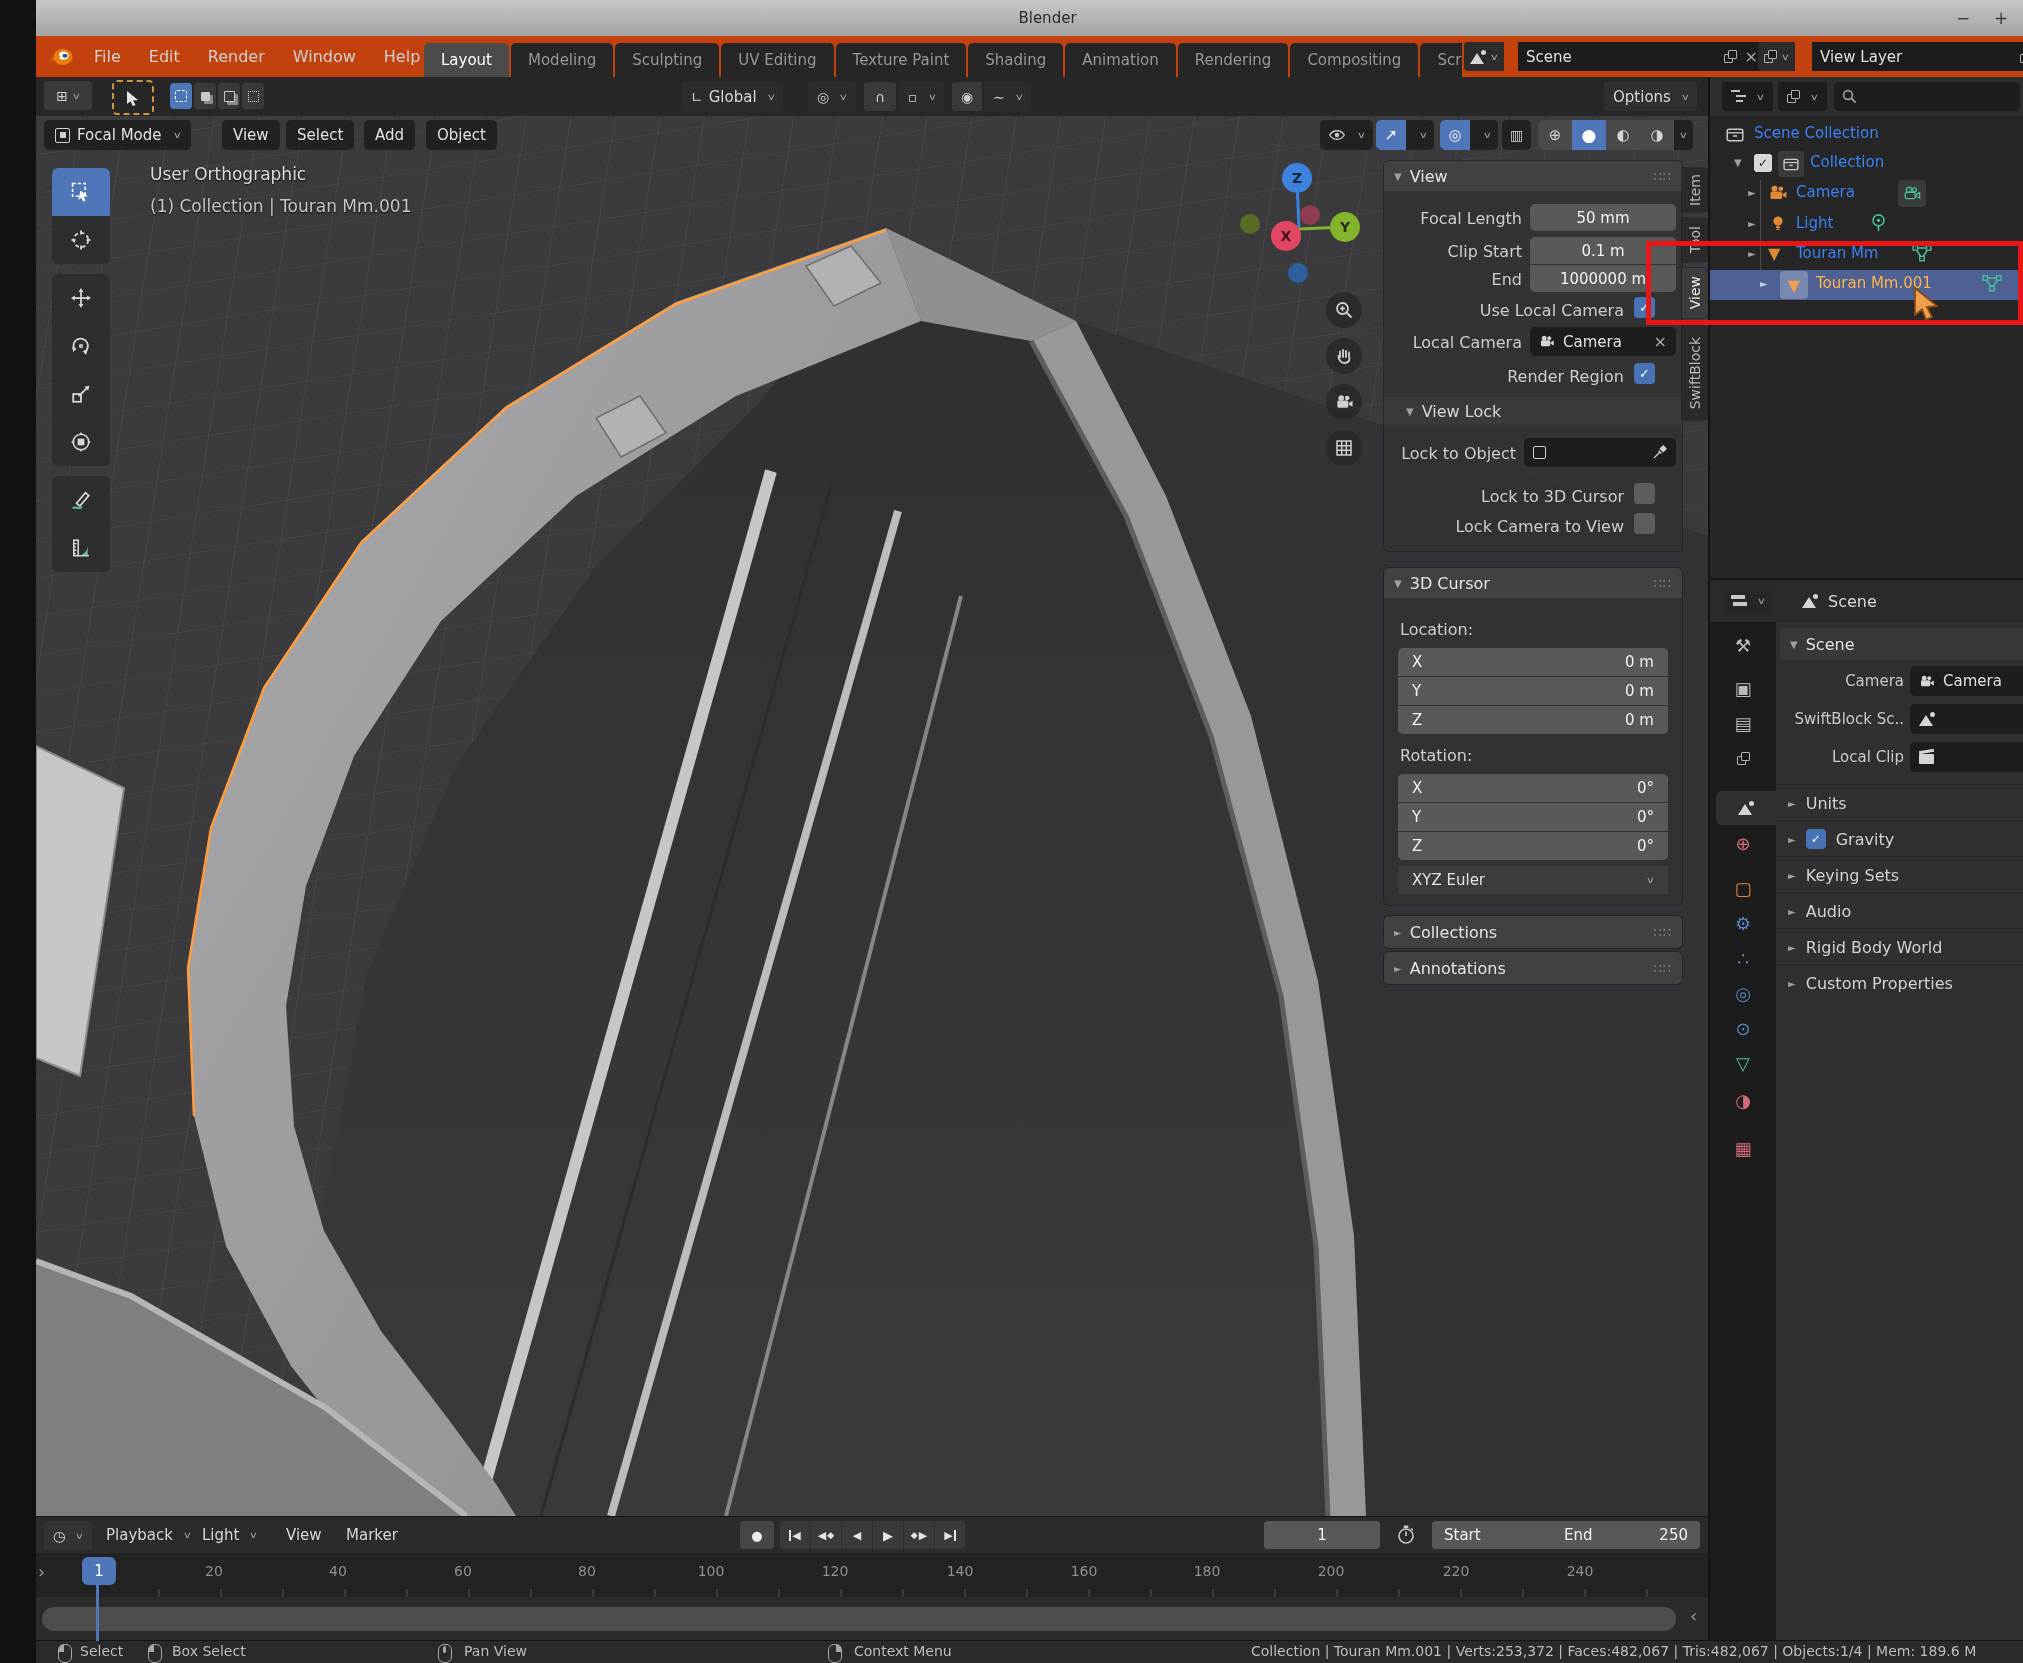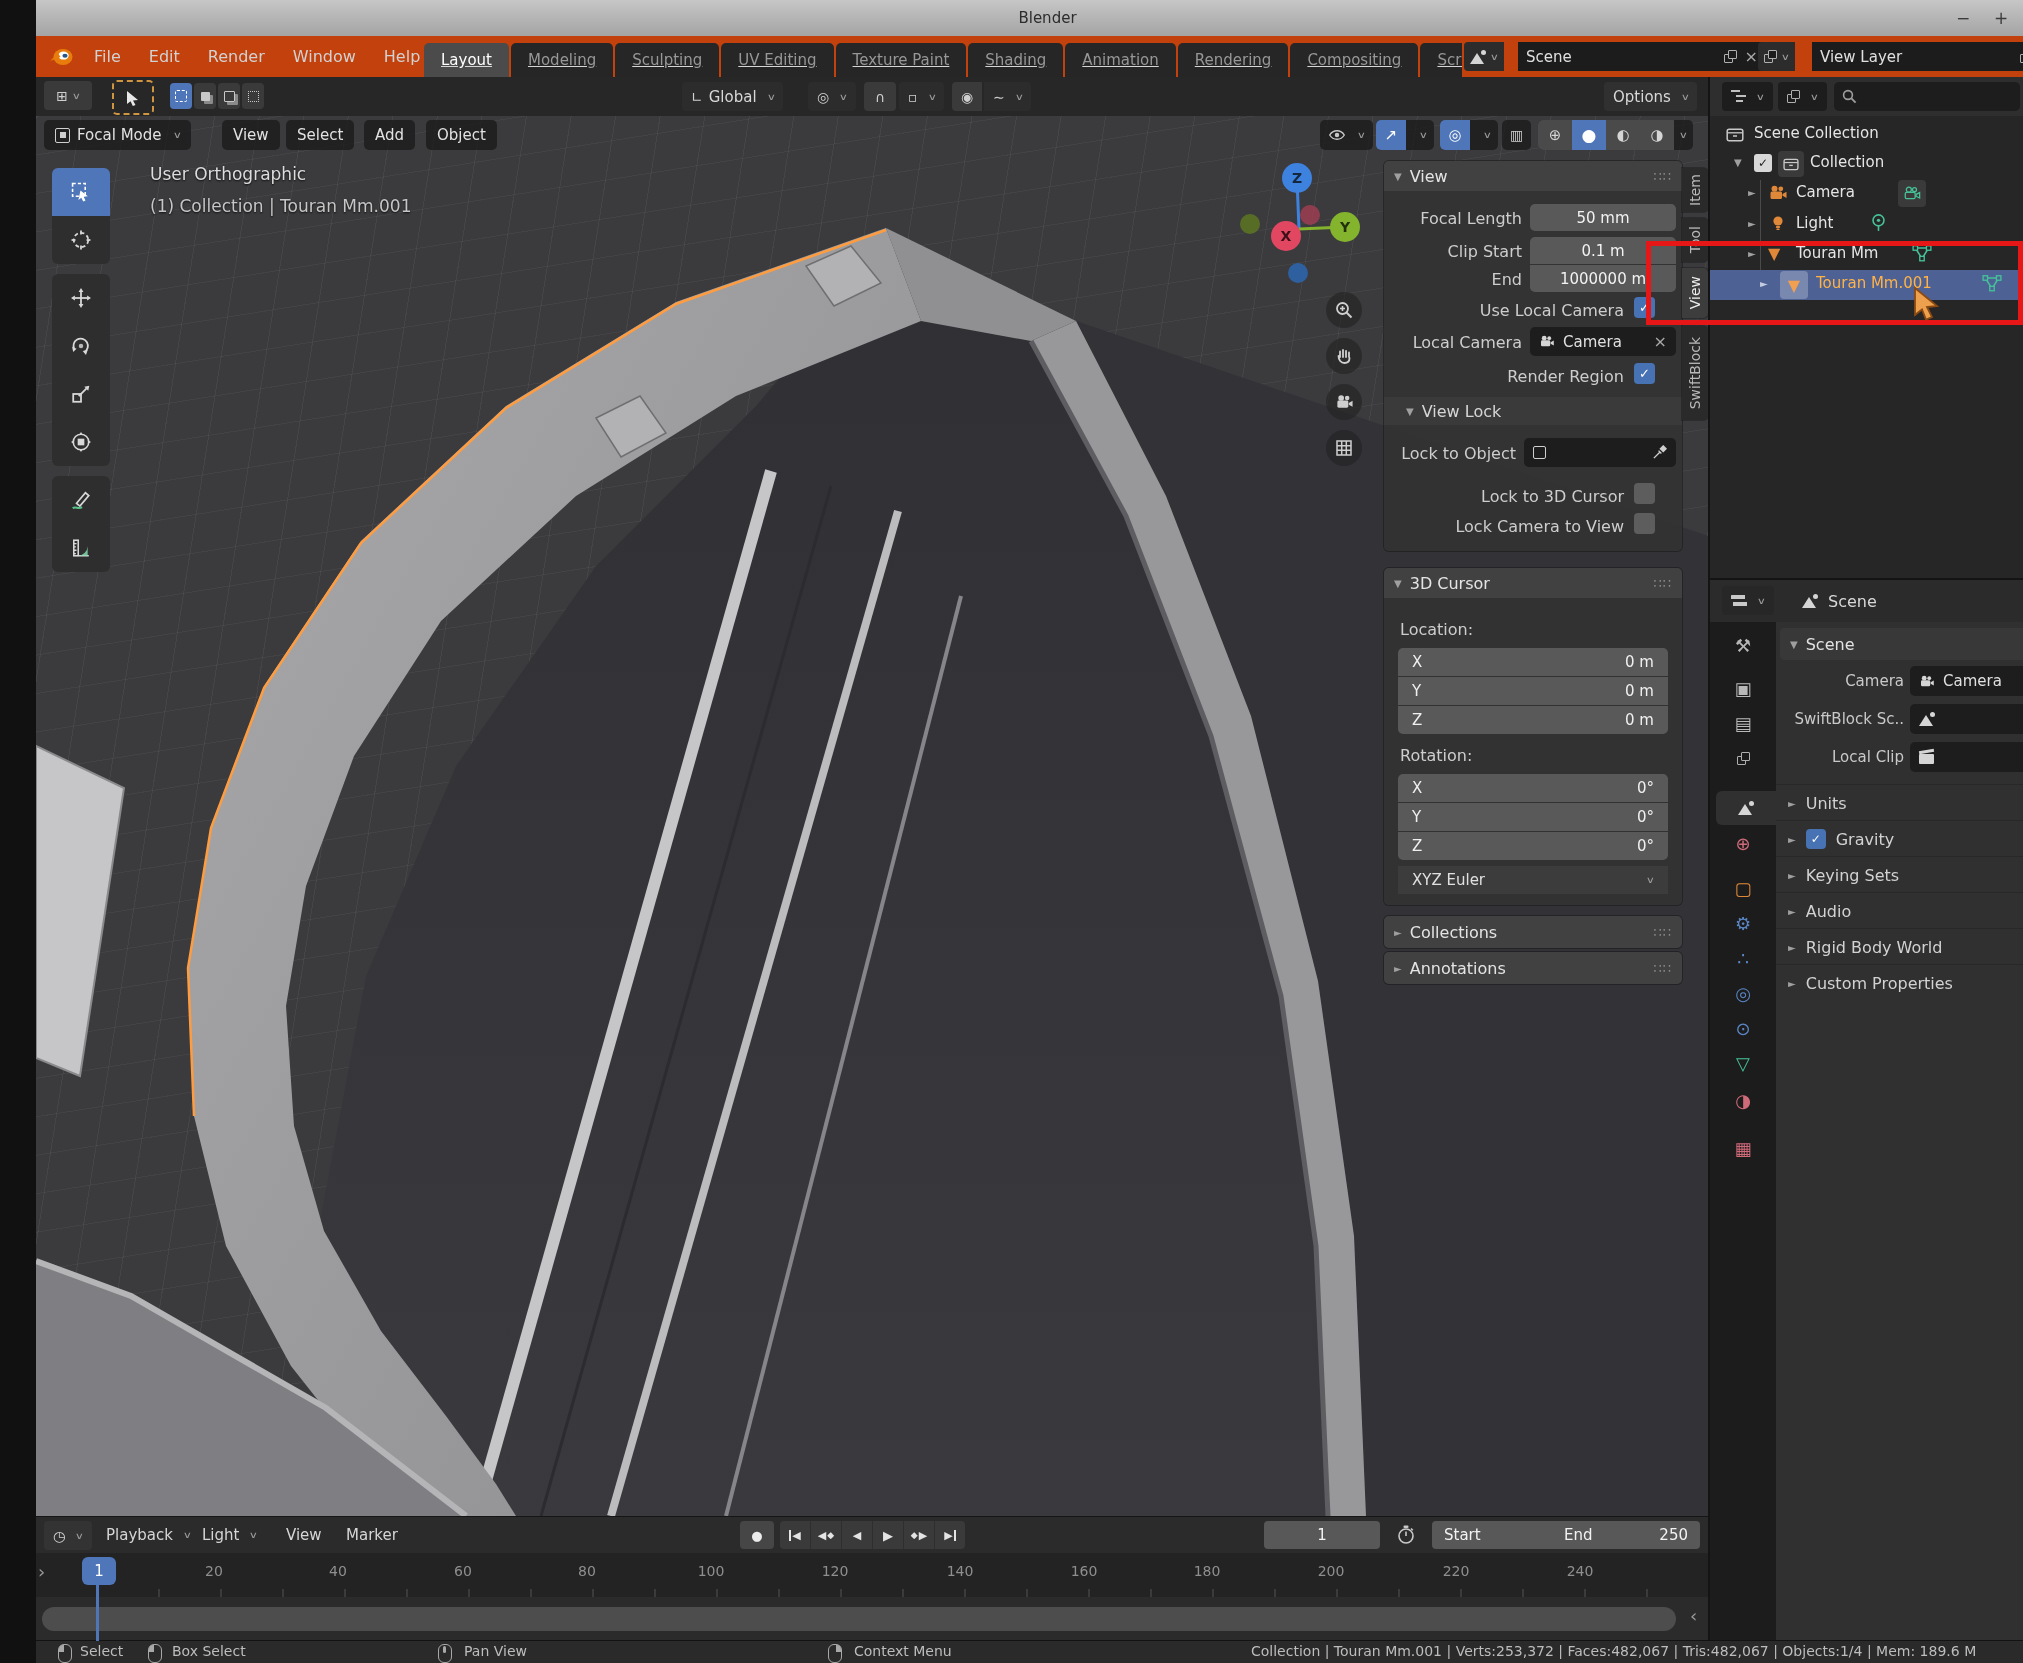--- a/index.html
+++ b/index.html
@@ -13,21 +13,21 @@
   .caret{font-size:9px;color:#9a9a9a;margin-left:5px;transform:scaleX(1.4);}
   .tri{font-size:10px;color:#9f9f9f;}
   .dots{color:#8a8a8a;font-size:13px;letter-spacing:1px;}
   
   #titlebar{left:0;top:0;width:2023px;height:36px;background:linear-gradient(#c6c6c6,#a4a4a4);border-bottom:1px solid #6f6f6f;}
   #titlebar .t{width:100%;text-align:center;line-height:36px;color:#2d2d2d;font-size:15px;}
   .winbtn{top:6px;width:24px;height:24px;color:#3c3c3c;font-size:17px;text-align:center;line-height:24px;}
   
   #menubar{left:0;top:36px;width:2023px;height:41px;background:#c2410c;}
   .menuitem{height:41px;padding:0 14px;display:flex;align-items:center;color:#d2d2d2;font-size:16px;}
-  .wstabs{left:388px;bottom:0;height:34px;width:1038px;display:flex;gap:2px;overflow:hidden;text-decoration:underline;}
+  .wstabs{left:388px;bottom:0;height:34px;width:1038px;display:flex;gap:2px;overflow:hidden;}
   .wstab{height:34px;padding:0 17px;display:flex;align-items:center;background:#262626;color:#979797;
          border-radius:5px 5px 0 0;font-size:15px;white-space:nowrap;flex:0 0 auto;}
   .wstab.active{background:#4b4b4b;color:#fff;}
   .idchip{height:29px;background:#2c2c2c;border-radius:4px 0 0 4px;display:flex;align-items:center;padding:0 6px;}
   .idfield{height:29px;background:#1c1c1c;border-radius:0 4px 4px 0;display:flex;align-items:center;padding:0 8px;color:#e0e0e0;font-size:15px;}
   .sq2{position:relative;width:13px;height:13px;flex:0 0 auto;}
   .sq2::before{content:"";position:absolute;left:0;top:4px;width:7px;height:7px;border:1.5px solid #b0b0b0;border-radius:1px;}
   .sq2::after{content:"";position:absolute;left:4px;top:0;width:7px;height:7px;border:1.5px solid #b0b0b0;border-radius:1px;background:#1c1c1c;}
   .xclose{color:#a8a8a8;font-size:16px;margin-left:8px;}
   
@@ -56,21 +56,21 @@
   .dfield{position:absolute;background:#1d1d1d;border-radius:5px;display:flex;align-items:center;padding:0 9px;color:#e0e0e0;font-size:15px;gap:8px;}
   .slider{position:absolute;left:14px;width:270px;height:28px;background:#595959;color:#f0f0f0;font-size:15px;display:flex;align-items:center;justify-content:space-between;padding:0 14px;box-sizing:border-box;}
   .cb{position:absolute;width:21px;height:21px;border-radius:4px;background:#4772b3;color:#fff;font-size:13px;display:flex;align-items:center;justify-content:center;}
   .cb.off{background:#5d5d5d;}
   .ntab{position:absolute;left:1646px;width:26px;background:#2a2a2a;border-radius:0 5px 5px 0;display:flex;align-items:center;justify-content:center;z-index:8;color:#b9b9b9;font-size:14px;box-shadow:0 0 0 1px rgba(20,20,20,.4);}
   .ntab span{writing-mode:vertical-rl;transform:rotate(180deg);}
   .ntab.active{background:#3d3d3d;color:#ececec;}
   
   #rightcol{left:1672px;top:116px;width:351px;height:1524px;background:#262626;border-left:2px solid #141414;}
   .orow{position:absolute;left:0;width:351px;height:30px;}
-  .orow .lbl{position:absolute;top:4px;color:#e5e5e5;font-size:15px;white-space:nowrap;}
+  .orow .lbl{position:absolute;top:4px;color:#3b82f6;font-size:15px;white-space:nowrap;}
   .orow.sel{background:#4d6194;}
   .orow.sel .lbl{color:#ffb347;}
   .chip{position:absolute;border-radius:4px;background:#3a3a3a;display:flex;align-items:center;justify-content:center;}
   #propheader{position:absolute;left:0;top:462px;width:351px;height:44px;background:#2b2b2b;border-top:2px solid #141414;}
   #tabstrip{position:absolute;left:0;top:506px;width:66px;bottom:0;background:#1c1c1c;}
   .ptab{position:absolute;left:13px;width:40px;height:34px;display:flex;align-items:center;justify-content:center;font-size:18px;}
   .ptab.active{left:6px;width:60px;background:#303030;border-radius:6px 0 0 6px;}
   #propcontent{position:absolute;left:66px;top:506px;right:0;bottom:0;background:#303030;}
   .phdr{position:absolute;left:4px;right:4px;height:32px;background:#383838;border-radius:4px;display:flex;align-items:center;padding:0 10px;gap:8px;color:#e2e2e2;font-size:16px;}
   .prow-lbl{position:absolute;width:128px;text-align:right;color:#c9c9c9;font-size:15px;}

